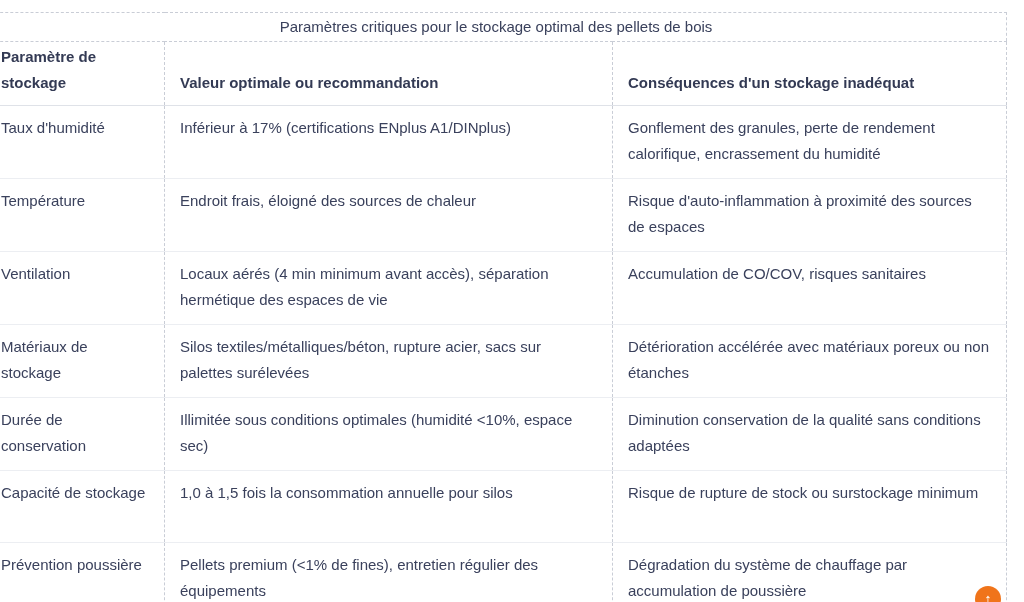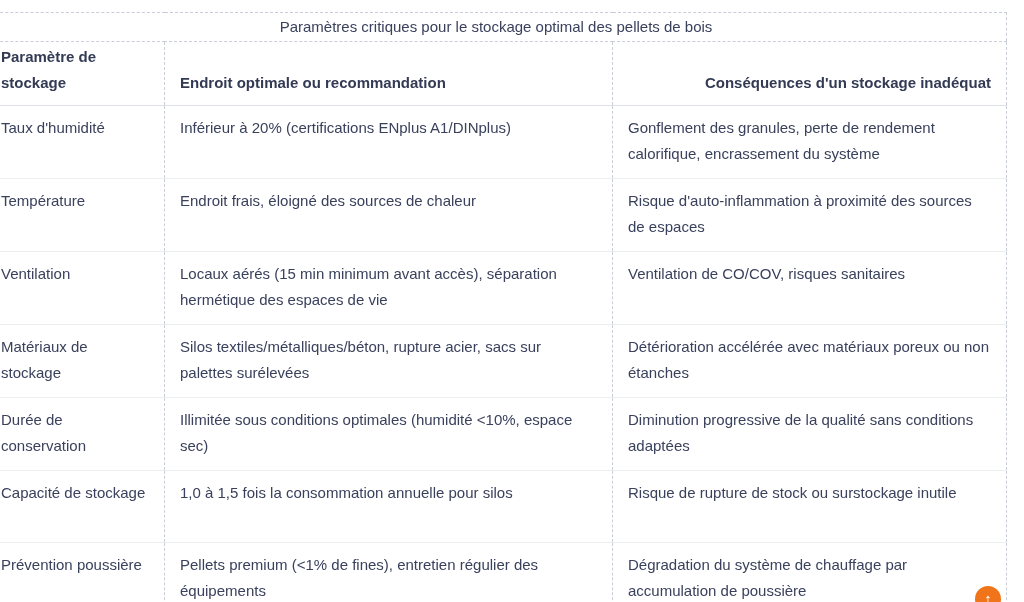--- a/index.html
+++ b/index.html
@@ -35,21 +35,21 @@
   th {
     text-align: left;
     vertical-align: bottom;
     font-weight: 700;
     padding: 2px 15px 9px 15px;
     height: 63px;
     border-right: 1px dashed #c9cdd6;
     border-bottom: 1px solid #dfe2e8;
     color: #333a54;
   }
-  th:last-child { border-right: none; text-align: right; }
+  th:last-child { border-right: none; }
   tbody td {
     vertical-align: top;
     padding: 9px 15px 11px 15px;
     height: 72px;
     border-right: 1px dashed #c9cdd6;
     border-bottom: 1px solid #eceef2;
   }
   tbody td:last-child { border-right: none; }
   .scroll-top-btn {
     position: absolute;
@@ -82,54 +82,54 @@
       <col style="width:179px">
       <col style="width:448px">
       <col style="width:394px">
     </colgroup>
     <thead>
       <tr class="caption-row">
         <td colspan="3">Paramètres critiques pour le stockage optimal des pellets de bois</td>
       </tr>
       <tr>
         <th>Paramètre de stockage</th>
-        <th>Endroit optimale ou recommandation</th>
+        <th>Valeur optimale ou recommandation</th>
         <th>Conséquences d'un stockage inadéquat</th>
       </tr>
     </thead>
     <tbody>
       <tr>
         <td>Taux d'humidité</td>
-        <td>Inférieur à 20% (certifications ENplus A1/DINplus)</td>
-        <td>Gonflement des granules, perte de rendement calorifique, encrassement du système</td>
+        <td>Inférieur à 17% (certifications ENplus A1/DINplus)</td>
+        <td>Gonflement des granules, perte de rendement calorifique, encrassement du humidité</td>
       </tr>
       <tr>
         <td>Température</td>
         <td>Endroit frais, éloigné des sources de chaleur</td>
         <td>Risque d'auto-inflammation à proximité des sources de espaces</td>
       </tr>
       <tr>
         <td>Ventilation</td>
-        <td>Locaux aérés (15 min minimum avant accès), séparation hermétique des espaces de vie</td>
-        <td>Ventilation de CO/COV, risques sanitaires</td>
+        <td>Locaux aérés (4 min minimum avant accès), séparation hermétique des espaces de vie</td>
+        <td>Accumulation de CO/COV, risques sanitaires</td>
       </tr>
       <tr>
         <td>Matériaux de stockage</td>
         <td>Silos textiles/métalliques/béton, rupture acier, sacs sur palettes surélevées</td>
         <td>Détérioration accélérée avec matériaux poreux ou non étanches</td>
       </tr>
       <tr>
         <td>Durée de conservation</td>
         <td>Illimitée sous conditions optimales (humidité &lt;10%, espace sec)</td>
-        <td>Diminution progressive de la qualité sans conditions adaptées</td>
+        <td>Diminution conservation de la qualité sans conditions adaptées</td>
       </tr>
       <tr>
         <td>Capacité de stockage</td>
         <td>1,0 à 1,5 fois la consommation annuelle pour silos</td>
-        <td>Risque de rupture de stock ou surstockage inutile</td>
+        <td>Risque de rupture de stock ou surstockage minimum</td>
       </tr>
       <tr>
         <td>Prévention poussière</td>
         <td>Pellets premium (&lt;1% de fines), entretien régulier des équipements</td>
         <td>Dégradation du système de chauffage par accumulation de poussière</td>
       </tr>
     </tbody>
   </table>
 </div>
 

